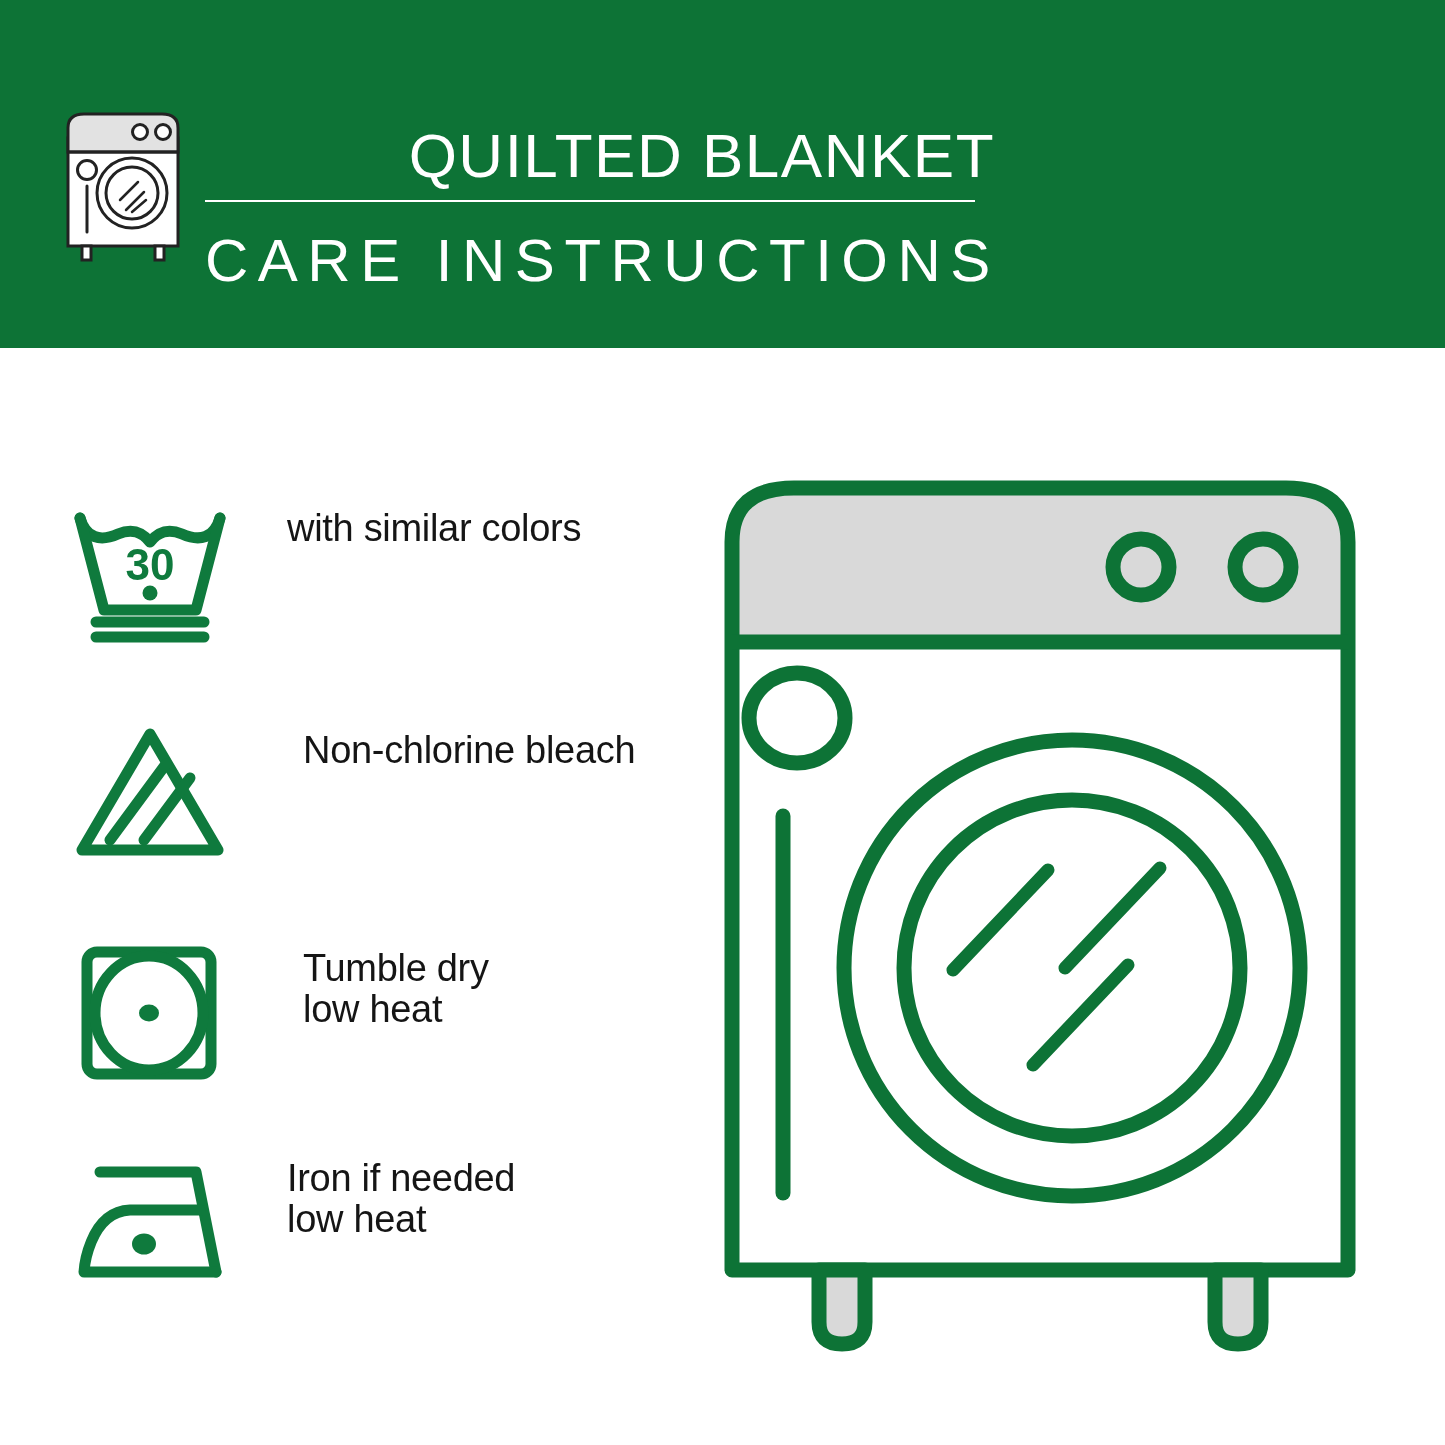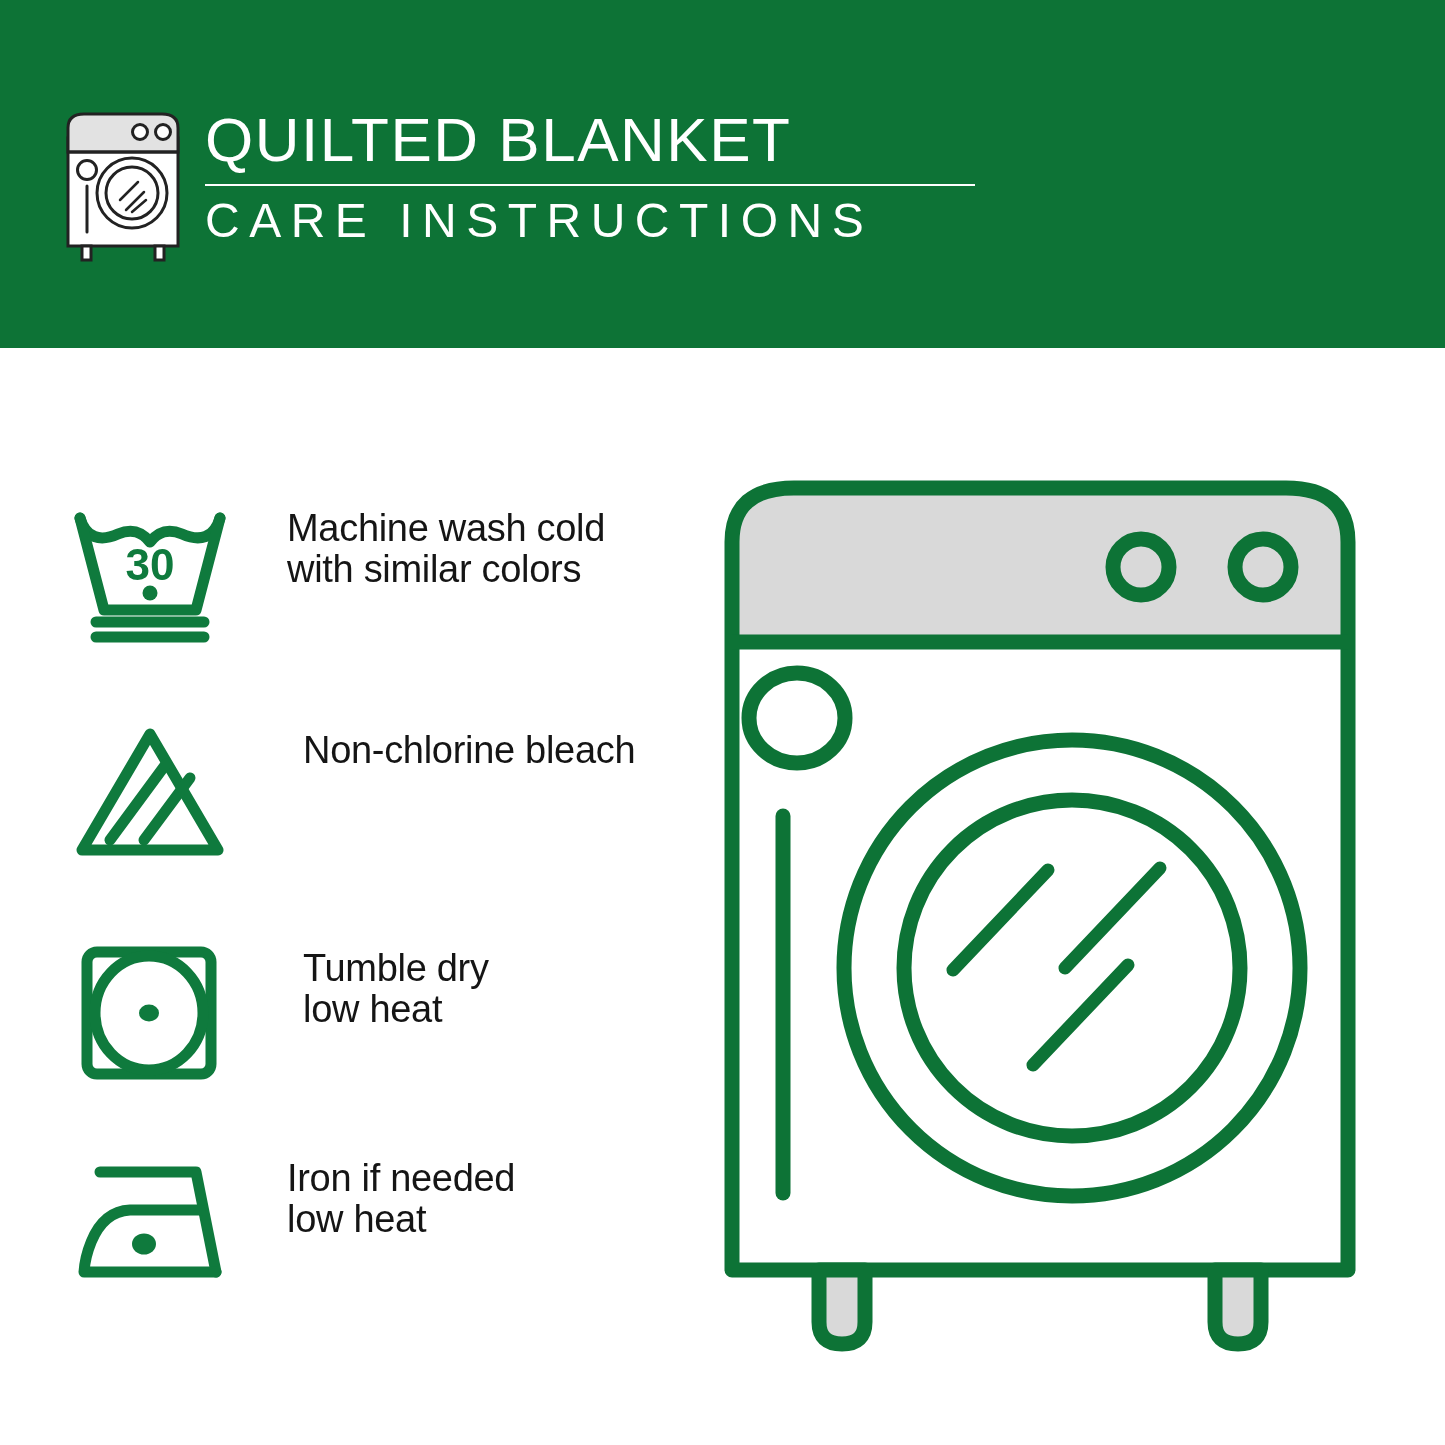--- a/index.html
+++ b/index.html
@@ -30,41 +30,42 @@
   #header-logo {
     position: absolute;
     left: 60px;
     top: 100px;
     width: 132px;
     height: 162px;
   }
   #header-text-block {
     position: absolute;
     left: 205px;
-    top: 104px;
+    top: 120px;
     width: 790px;
+    text-align: right;
   }
   #title-main {
     color: #ffffff;
     font-size: 62px;
     line-height: 72px;
     font-weight: 400;
     letter-spacing: 1.5px;
     white-space: nowrap;
   }
   #title-rule {
     margin-top: 8px;
     width: 770px;
     height: 2px;
     background: #ffffff;
   }
   #title-sub {
-    margin-top: 0;
+    margin-top: 24px;
     color: #ffffff;
-    font-size: 48px;
+    font-size: 60px;
     line-height: 70px;
     font-weight: 400;
     letter-spacing: 9.5px;
     white-space: nowrap;
   }
 
   
   #care-list {
     position: absolute;
     left: 0;
@@ -163,21 +164,20 @@
             <path d="M10 20 L 34 112 L 126 112 L 150 20"></path>
 
             <line x1="26" y1="124" x2="134" y2="124"></line>
             <line x1="26" y1="139" x2="134" y2="139"></line>
           </g>
           <text x="80" y="82" text-anchor="middle" font-family="'Liberation Sans', sans-serif" font-size="44" font-weight="bold" fill="#0f7a3d">30</text>
           <circle cx="80" cy="95" r="7.5" fill="#0f7a3d"></circle>
         </svg>
       </div>
       <div class="care-text">
-        <span class="ln">Machine wash cold</span>
         <span class="ln">with similar colors</span>
       </div>
     </div>
 
     <div class="care-row care-row-1">
       <div class="care-symbol">
         <svg viewBox="0 0 165 150" width="165" height="150" aria-hidden="true">
           <g fill="none" stroke="#0f7a3d" stroke-width="11" stroke-linecap="round" stroke-linejoin="round">
             <path d="M80 14 L 148 130 L 12 130 Z"></path>
             <line x1="40" y1="120" x2="96" y2="44"></line>

